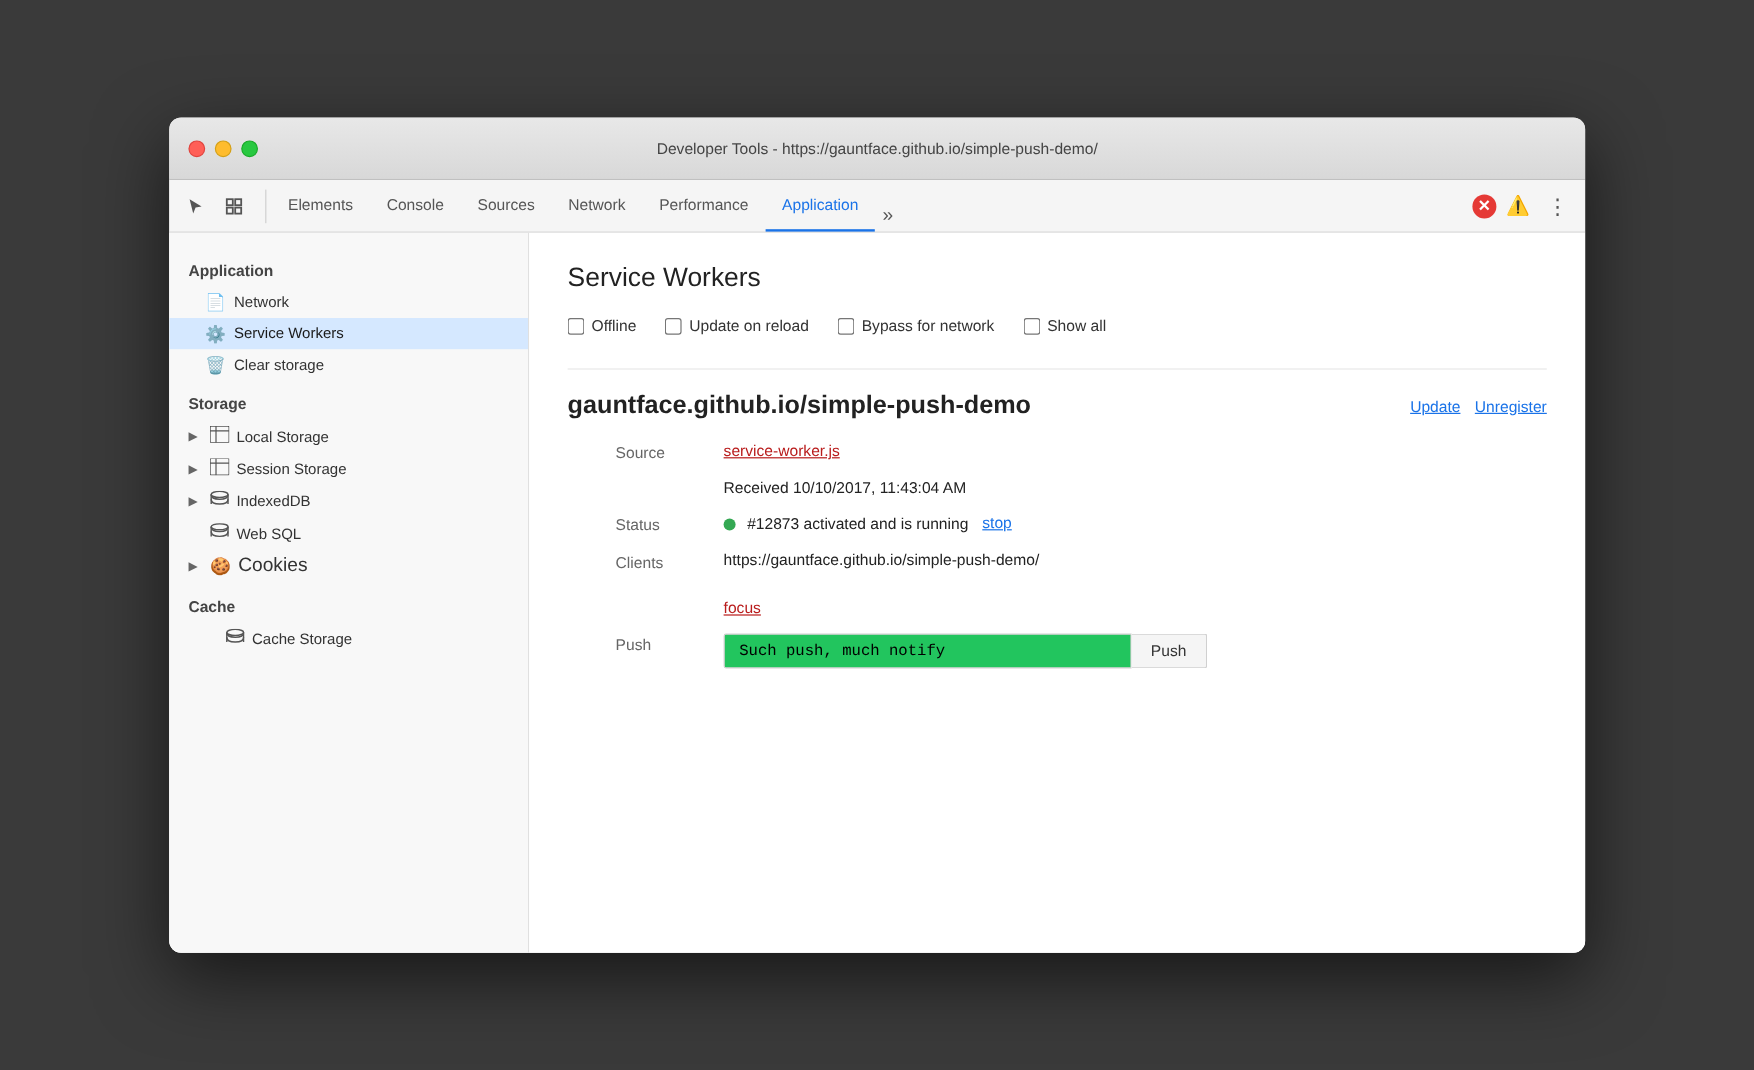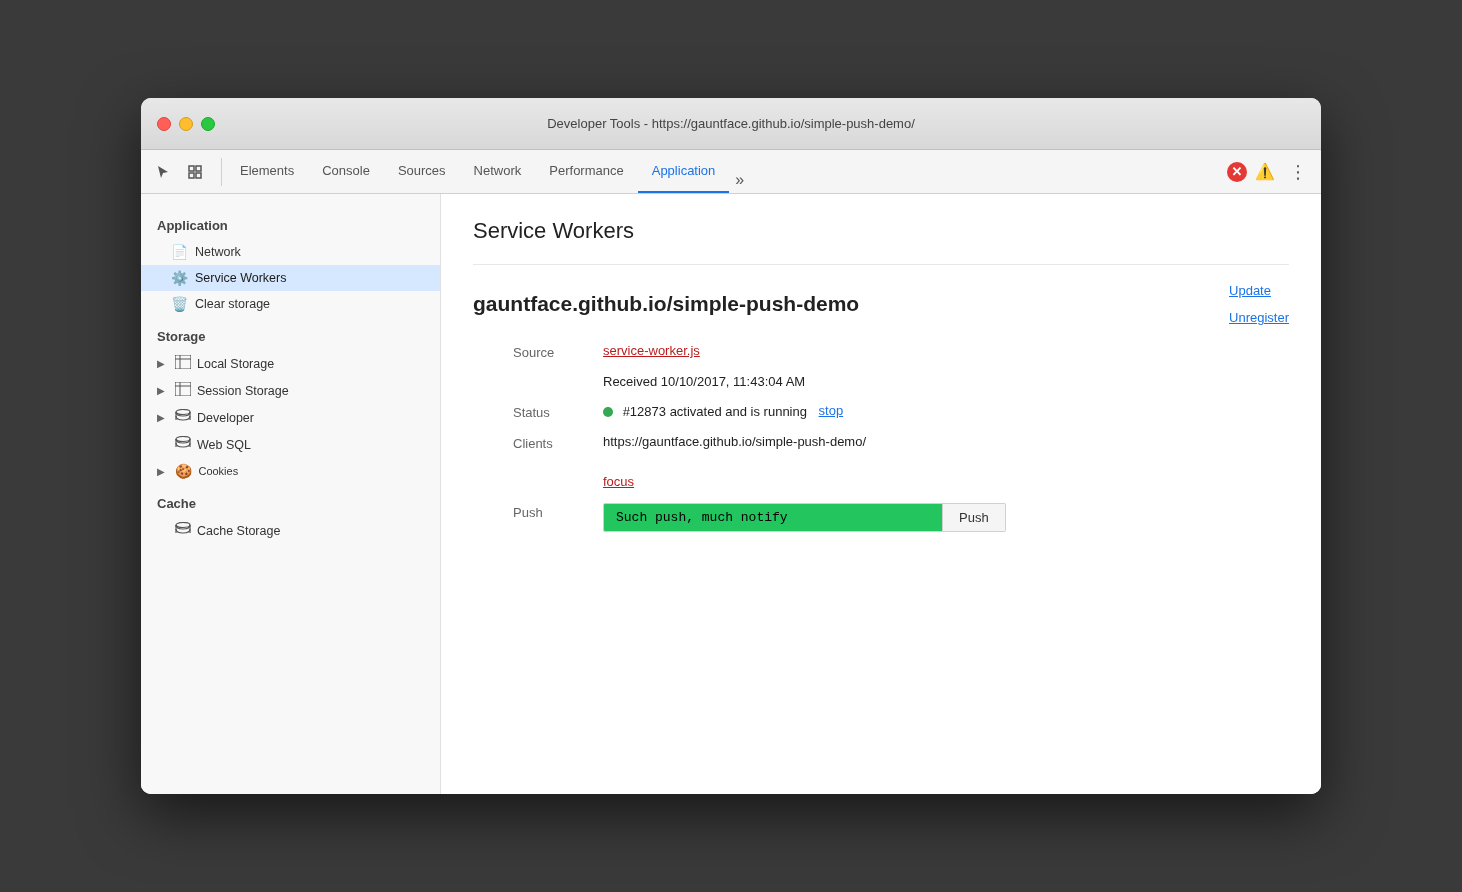--- a/index.html
+++ b/index.html
@@ -254,21 +254,20 @@
       margin-bottom: 18px;
     }
     .sw-origin {
       font-size: 21px;
       font-weight: 600;
       color: #222;
     }
     .sw-actions {
       display: flex;
       gap: 12px;
-      flex-direction: column;
     }
     .sw-link {
       color: #1a73e8;
       text-decoration: underline;
       font-size: 13px;
       cursor: pointer;
     }
     .sw-table {
       display: grid;
       grid-template-columns: 90px 1fr;
@@ -434,59 +433,77 @@
         <span class="expand-arrow">▶</span>
         <span class="group-icon">
           <svg width="16" height="14" viewBox="0 0 16 14" fill="none">
             <ellipse cx="8" cy="3" rx="7" ry="2.5" fill="none" stroke="#555" stroke-width="1.2"></ellipse>
             <path d="M1 3 Q1 7 8 7 Q15 7 15 3" fill="none" stroke="#555" stroke-width="1.2"></path>
             <path d="M1 7 Q1 11 8 11 Q15 11 15 7" fill="none" stroke="#555" stroke-width="1.2"></path>
             <line x1="1" y1="3" x2="1" y2="11" stroke="#555" stroke-width="1.2"></line>
             <line x1="15" y1="3" x2="15" y2="11" stroke="#555" stroke-width="1.2"></line>
           </svg>
         </span>
-        <span style="font-size:12.5px;">Developer</span>
+        <span style="font-size:12.5px;">IndexedDB</span>
       </div>
       <div class="sidebar-group-item" style="padding-left:34px;align-items:center;">
         <span class="group-icon">
           <svg width="16" height="14" viewBox="0 0 16 14" fill="none">
             <ellipse cx="8" cy="3" rx="7" ry="2.5" fill="none" stroke="#555" stroke-width="1.2"></ellipse>
             <path d="M1 3 Q1 7 8 7 Q15 7 15 3" fill="none" stroke="#555" stroke-width="1.2"></path>
             <path d="M1 7 Q1 11 8 11 Q15 11 15 7" fill="none" stroke="#555" stroke-width="1.2"></path>
             <line x1="1" y1="3" x2="1" y2="11" stroke="#555" stroke-width="1.2"></line>
             <line x1="15" y1="3" x2="15" y2="11" stroke="#555" stroke-width="1.2"></line>
           </svg>
         </span>
         <span style="font-size:12.5px;">Web SQL</span>
       </div>
       <div class="sidebar-group-item">
         <span class="expand-arrow">▶</span>
         <span class="group-icon">🍪</span>
-        <span style="font-size:11px;">Cookies</span>
+        <span style="font-size:16px;">Cookies</span>
       </div>
 
       <div class="sidebar-section-label">Cache</div>
 
-      <div class="sidebar-group-item" style="padding-left:34px;text-align:right;">
+      <div class="sidebar-group-item" style="padding-left:47px;text-align:right;">
         <span class="group-icon">
           <svg width="16" height="14" viewBox="0 0 16 14" fill="none">
             <ellipse cx="8" cy="3" rx="7" ry="2.5" fill="none" stroke="#555" stroke-width="1.2"></ellipse>
             <path d="M1 3 Q1 7 8 7 Q15 7 15 3" fill="none" stroke="#555" stroke-width="1.2"></path>
             <path d="M1 7 Q1 11 8 11 Q15 11 15 7" fill="none" stroke="#555" stroke-width="1.2"></path>
             <line x1="1" y1="3" x2="1" y2="11" stroke="#555" stroke-width="1.2"></line>
             <line x1="15" y1="3" x2="15" y2="11" stroke="#555" stroke-width="1.2"></line>
           </svg>
         </span>
         <span style="font-size:12.5px;">Cache Storage</span>
       </div>
     </div>
 
     <div class="content">
       <h1 class="content-title">Service Workers</h1>
 
+      <div class="checkboxes-row">
+        <label class="checkbox-item">
+          <input type="checkbox" style="">
+          <span>Offline</span>
+        </label>
+        <label class="checkbox-item">
+          <input type="checkbox" style="">
+          <span>Update on reload</span>
+        </label>
+        <label class="checkbox-item">
+          <input type="checkbox" style="">
+          <span>Bypass for network</span>
+        </label>
+        <label class="checkbox-item">
+          <input type="checkbox" style="">
+          <span>Show all</span>
+        </label>
+      </div>
 
       <div class="sw-entry">
         <div class="sw-header">
           <span class="sw-origin">gauntface.github.io/simple-push-demo</span>
           <div class="sw-actions">
             <a class="sw-link">Update</a>
             <a class="sw-link">Unregister</a>
           </div>
         </div>
 

